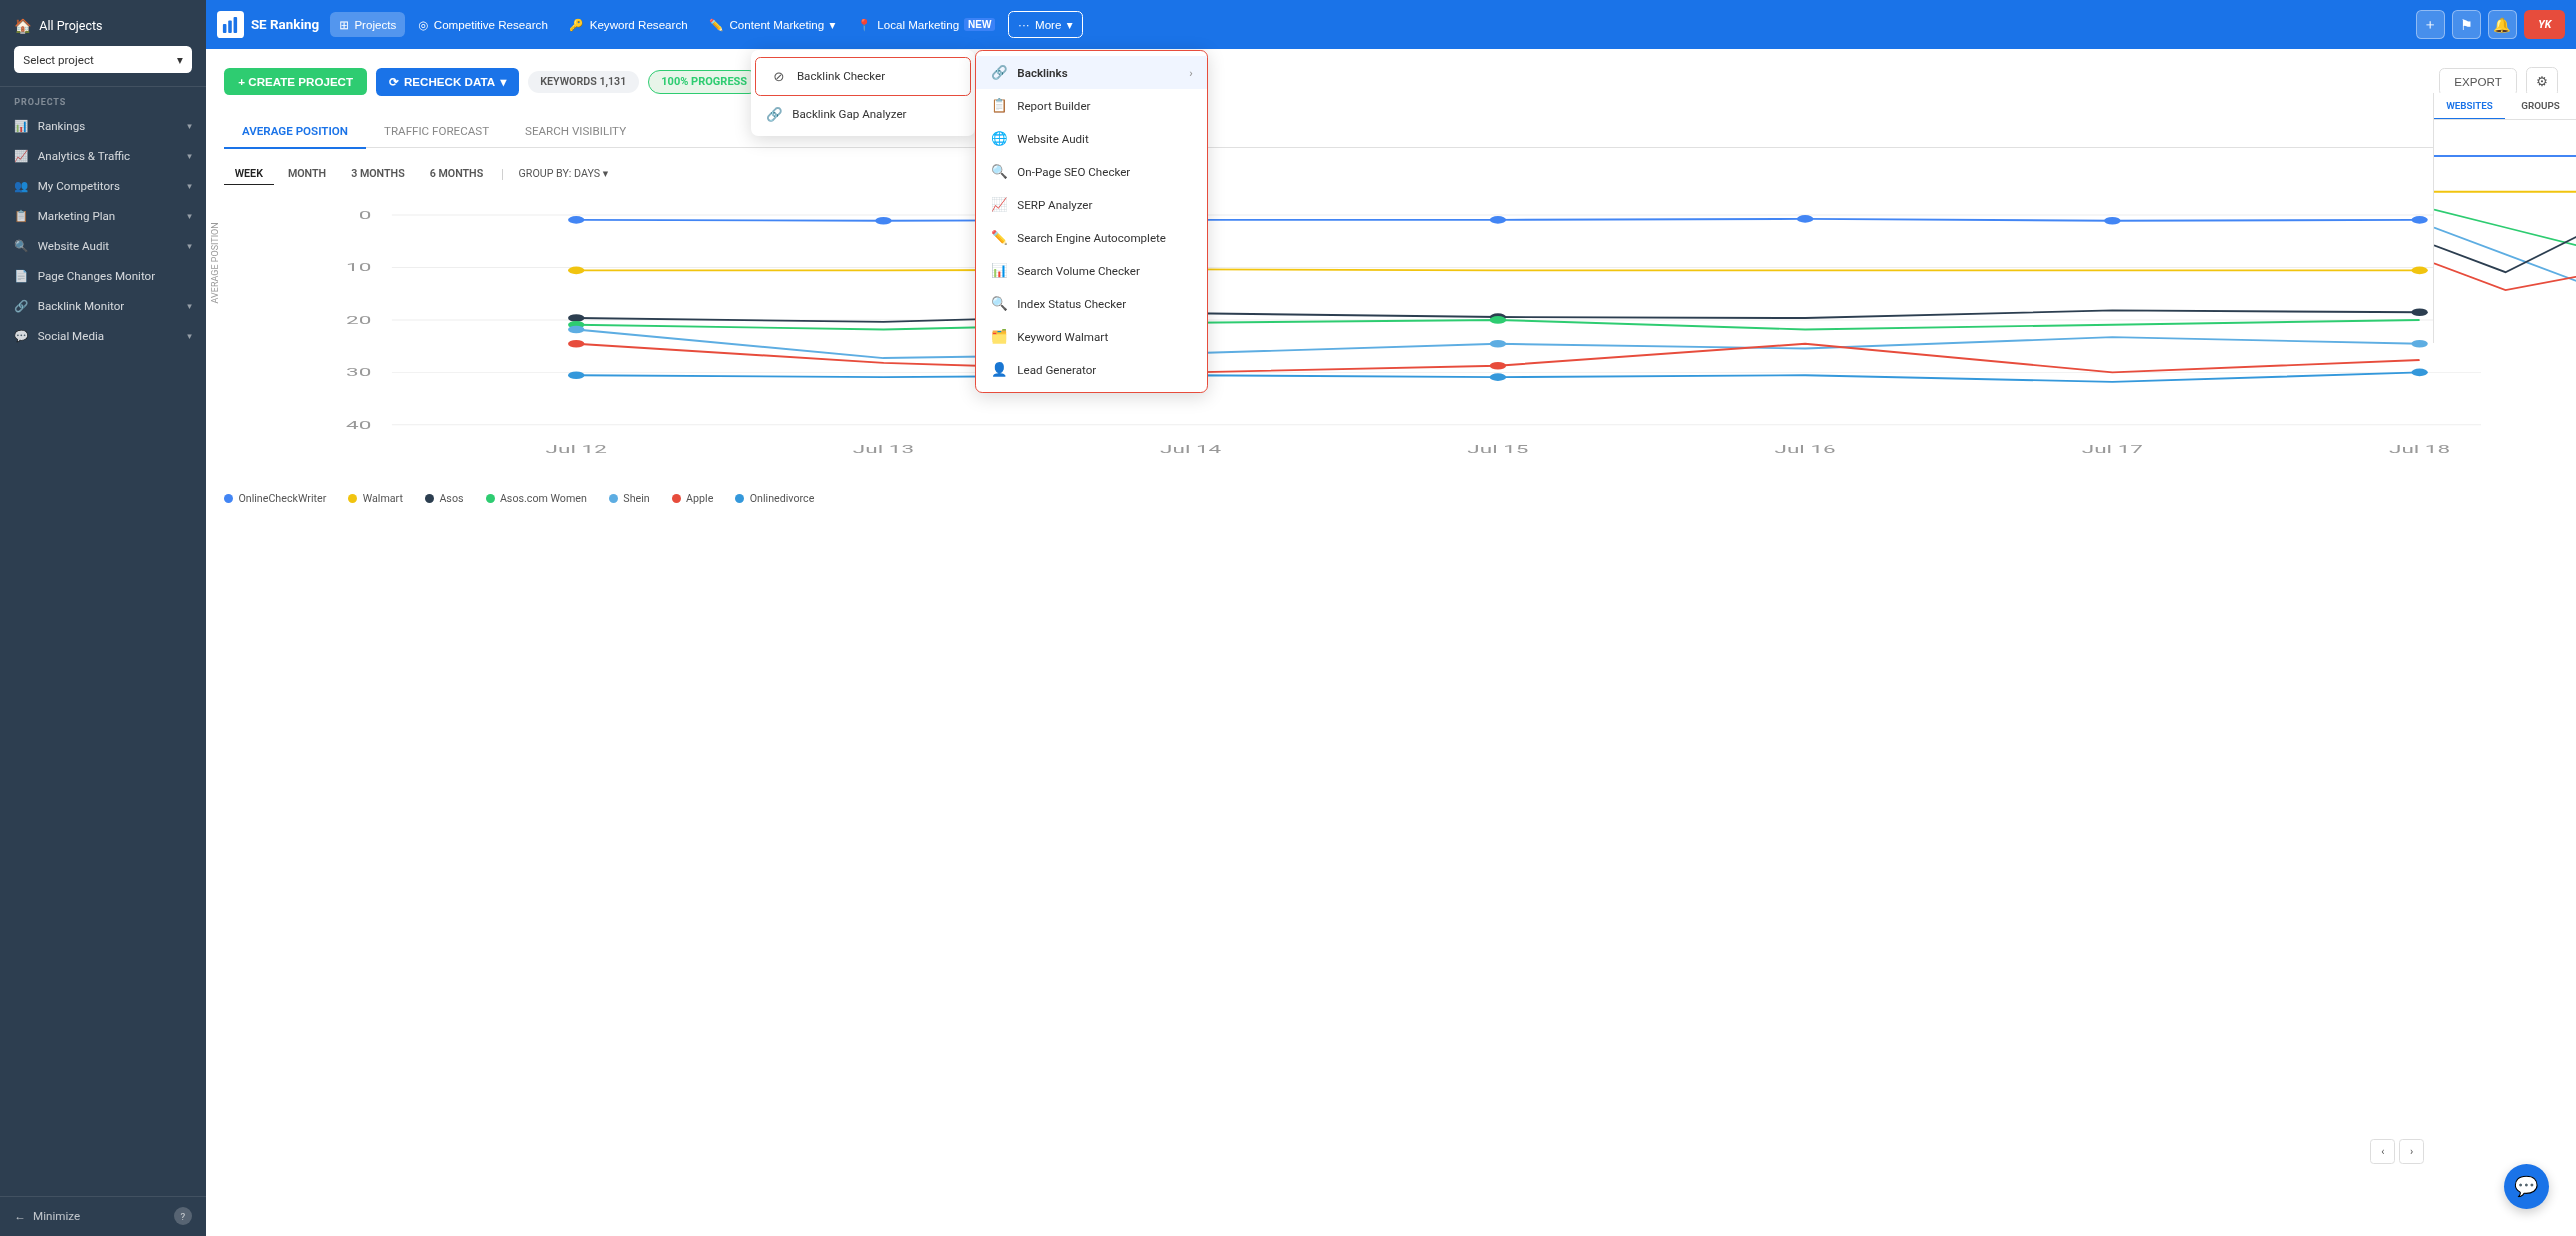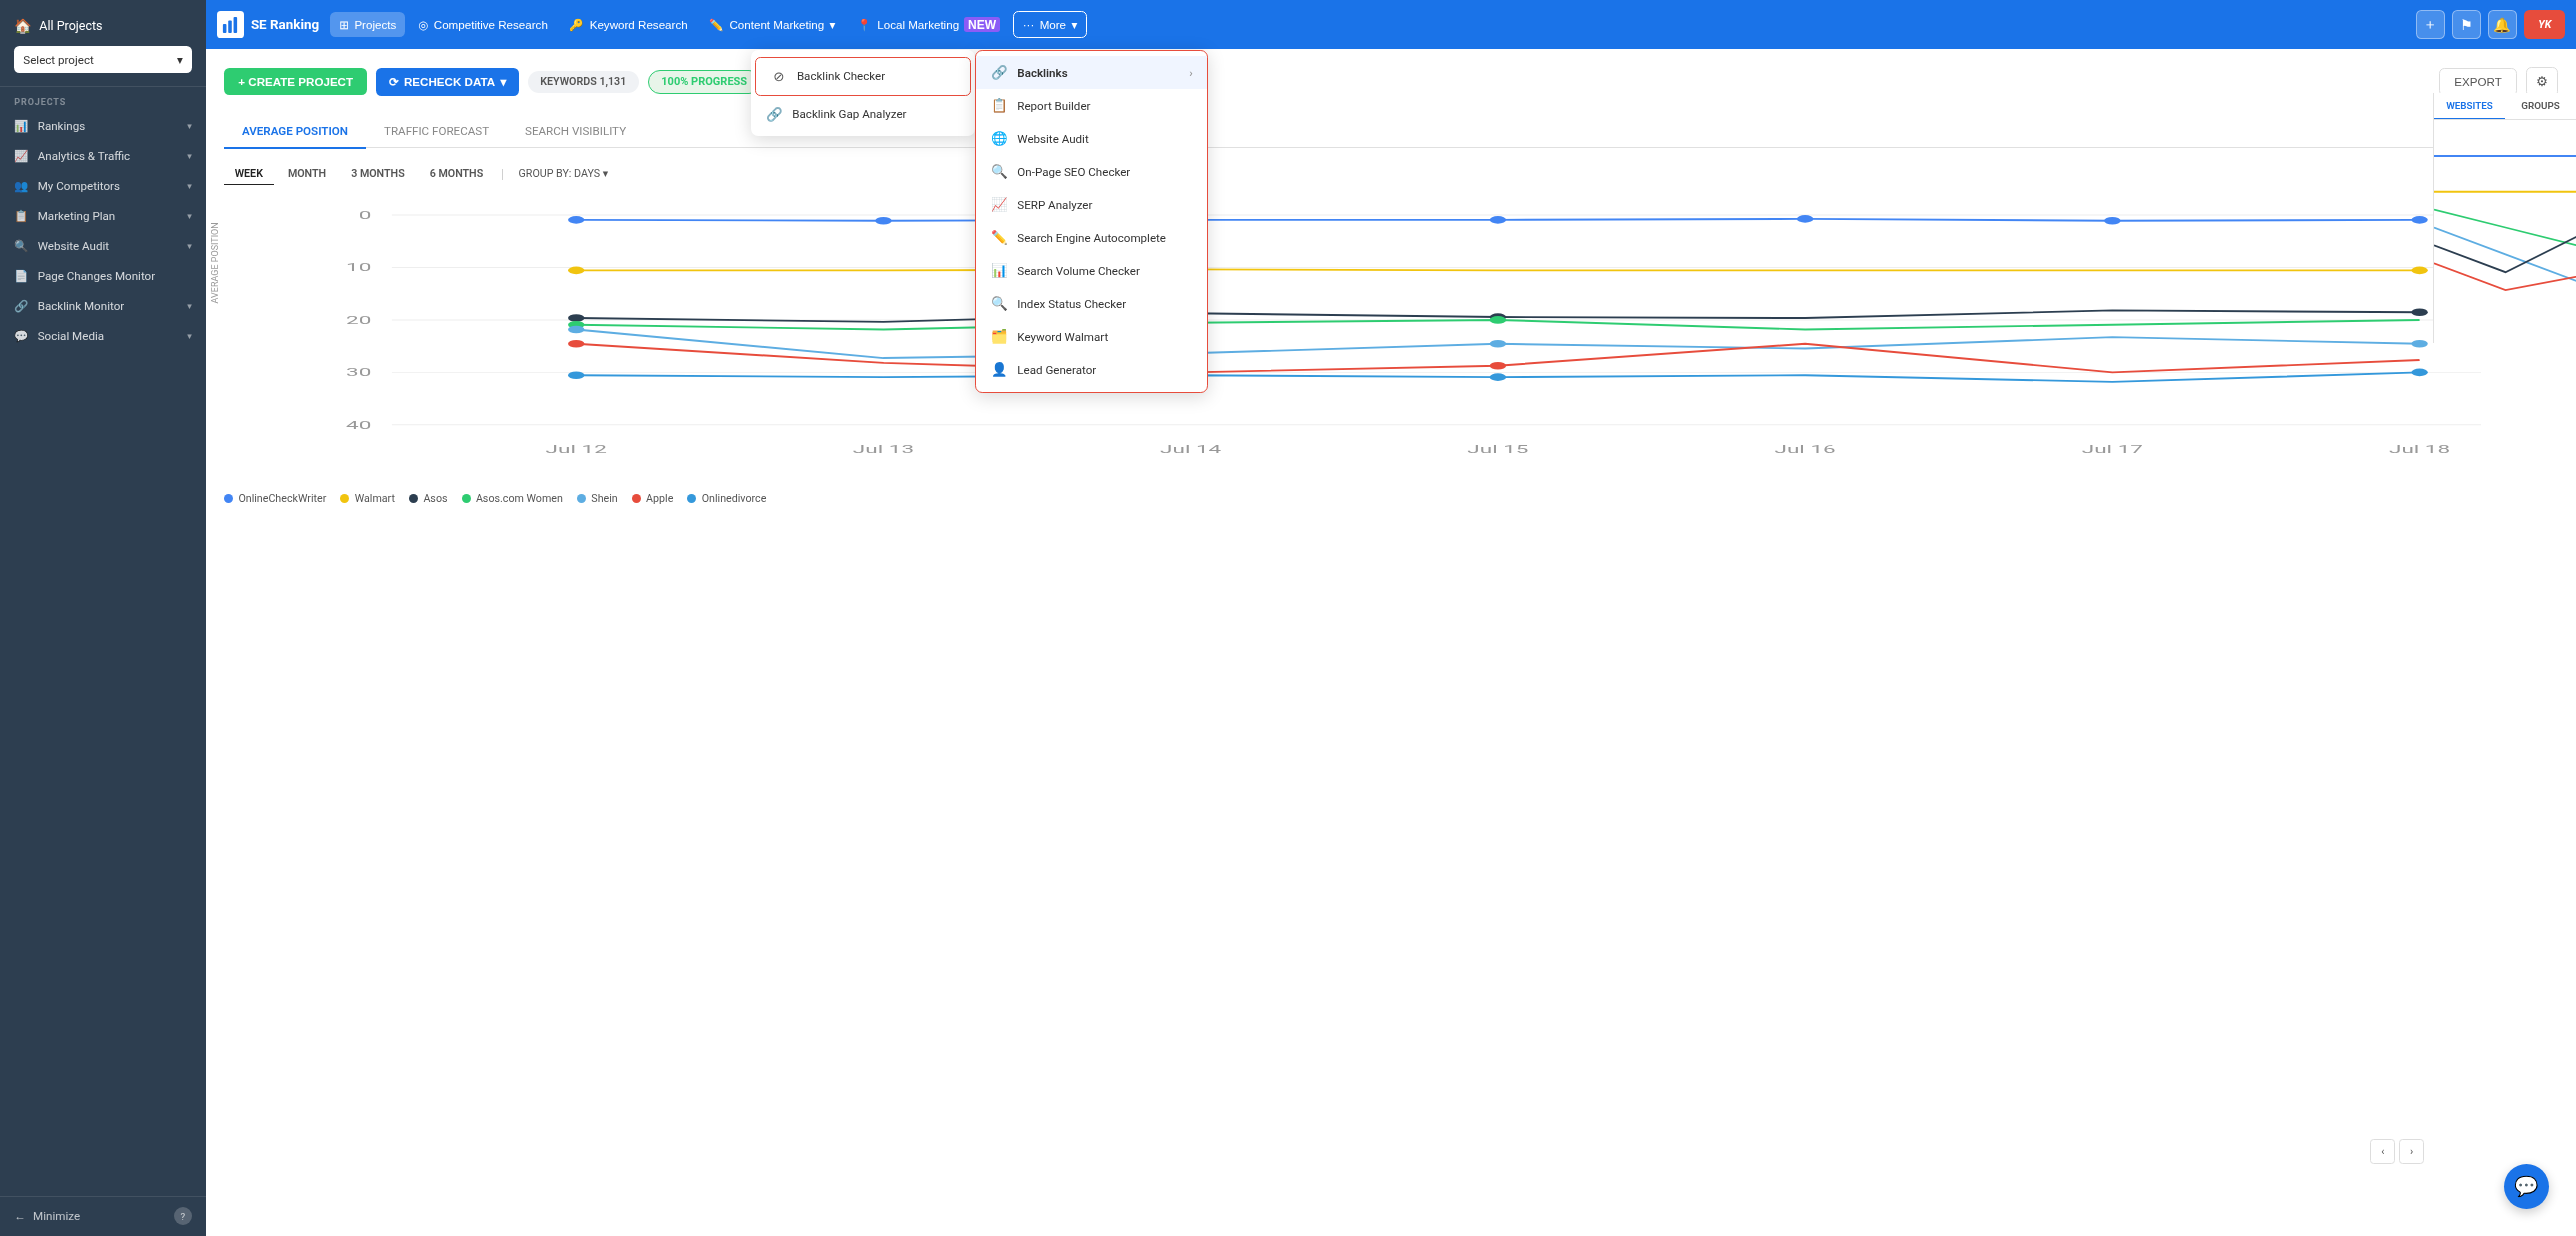--- a/index.html
+++ b/index.html
@@ -9,21 +9,21 @@
     .app { display: flex; height: 100vh; width: 100%; }
     .sidebar { width: 206px; background: #2d3e50; color: #fff; display: flex; flex-direction: column; flex-shrink: 0; }
     .main { flex: 1; display: flex; flex-direction: column; overflow: hidden; }
 
     
     .header { background: #1a73e8; display: flex; align-items: center; height: 49px; padding: 0 10.7px; gap: 4px; flex-shrink: 0; }
     .header-logo { display: flex; align-items: center; gap: 7.2px; color: #fff; font-weight: 700; font-size: 13.4px; margin-right: 7.2px; }
     .logo-icon { background: #fff; color: #1a73e8; border-radius: 3.6px; width: 27px; height: 27px; display: flex; align-items: center; justify-content: center; font-weight: 900; font-size: 11.6px; }
     .nav-btn { display: flex; align-items: center; gap: 5.4px; color: #fff; background: transparent; border: none; cursor: pointer; padding: 5.4px 9px; border-radius: 5.4px; font-size: 11.6px; white-space: nowrap; }
     .nav-btn.active { background: rgba(255,255,255,0.25); }
-    .nav-btn .badge { background: #8b5cf6; color: #fff; font-size: 12px; padding: 0.9px 3.6px; border-radius: 2.7px; font-weight: 700; }
+    .nav-btn .badge { background: #3b82f6; color: #fff; font-size: 10px; padding: 0.9px 3.6px; border-radius: 2.7px; font-weight: 700; }
     .nav-more { border: 1.8px solid #fff; border-radius: 5.4px; }
     .header-right { margin-left: auto; display: flex; align-items: center; gap: 7.2px; }
     .icon-btn { background: rgba(255,255,255,0.2); border: 0.9px solid rgba(255,255,255,0.4); color: #fff; border-radius: 5.4px; width: 29px; height: 29px; display: flex; align-items: center; justify-content: center; cursor: pointer; font-size: 14.3px; }
     .avatar { background: #e74c3c; color: #fff; border-radius: 5.4px; width: 41px; height: 29px; display: flex; align-items: center; justify-content: center; font-weight: 700; font-size: 10.7px; cursor: pointer; font-style: italic; }
 
     
     .sidebar-header { padding: 12.5px 14.3px; border-bottom: 0.9px solid rgba(255,255,255,0.1); }
     .sidebar-header .all-projects { display: flex; align-items: center; gap: 7.2px; color: #fff; font-size: 12.5px; padding: 5.4px 0; cursor: pointer; }
     .sidebar-header .all-projects .house-icon { font-size: 14.3px; }
     .project-select { background: #fff; color: #333; border: none; border-radius: 5.4px; padding: 6.3px 9px; width: 100%; margin-top: 7.2px; display: flex; align-items: center; justify-content: space-between; cursor: pointer; font-size: 11.6px; }
@@ -61,21 +61,21 @@
     .period-tab.active { color: #222; border-bottom-color: #222; }
     .group-by { font-size: 10.7px; color: #555; margin-left: 7.2px; cursor: pointer; }
     .period-sep { color: #ccc; margin: 0 3.6px; }
 
     
     .chart-container { position: relative; width: 100%; height: 286px; }
     .chart-y-label { position: absolute; left: -27px; top: 50%; transform: rotate(-90deg) translateX(50%); font-size: 9px; color: #999; white-space: nowrap; }
     .chart-svg { width: 100%; height: 100%; }
 
     
-    .chart-legend { display: flex; align-items: center; gap: 14px; margin-top: 10.7px; flex-wrap: wrap; }
+    .chart-legend { display: flex; align-items: center; gap: 22px; margin-top: 10.7px; flex-wrap: wrap; }
     .legend-item { display: flex; align-items: center; gap: 5.4px; font-size: 10.7px; color: #555; cursor: pointer; }
     .legend-dot { width: 9px; height: 9px; border-radius: 50%; }
     .dropdown-menu { position: absolute; top: 49px; left: 733px; background: #fff; border-radius: 7.2px; box-shadow: 0 3.6px 18px rgba(0,0,0,0.15); width: 233px; z-index: 200; padding: 5.4px 0; }
     .dropdown-item { display: flex; align-items: center; gap: 9px; padding: 9px 14.3px; font-size: 11.6px; color: #333; cursor: pointer; }
     .dropdown-item .item-icon { font-size: 13.4px; color: #555; width: 18px; text-align: center; }
 
     
     .submenu { position: absolute; top: 49px; left: 966px; background: #fff; border-radius: 7.2px; box-shadow: 0 3.6px 18px rgba(0,0,0,0.15); width: 233px; z-index: 200; padding: 5.4px 0; border: 1.8px solid #e74c3c; }
     .submenu-item { display: flex; align-items: center; gap: 9px; padding: 9px 14.3px; font-size: 11.6px; color: #333; cursor: pointer; }
     .submenu-item.active { background: #f0f5ff; }

